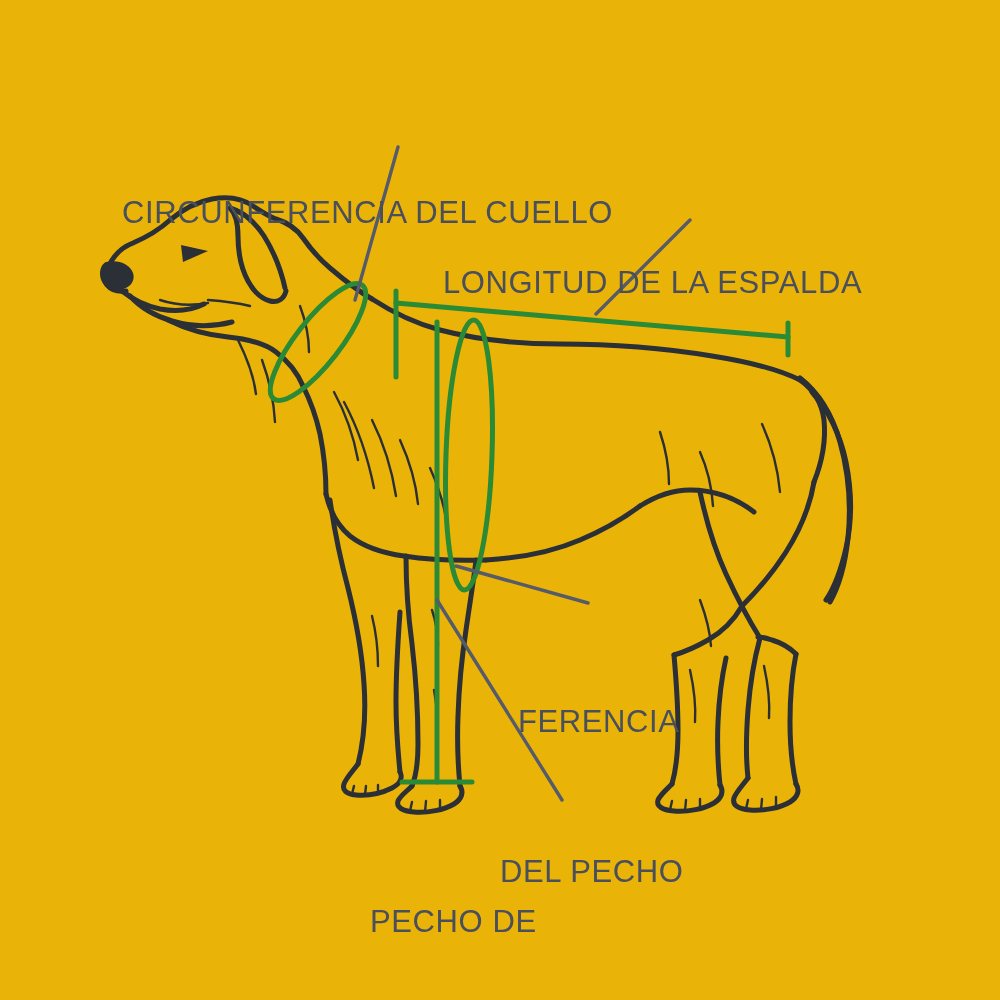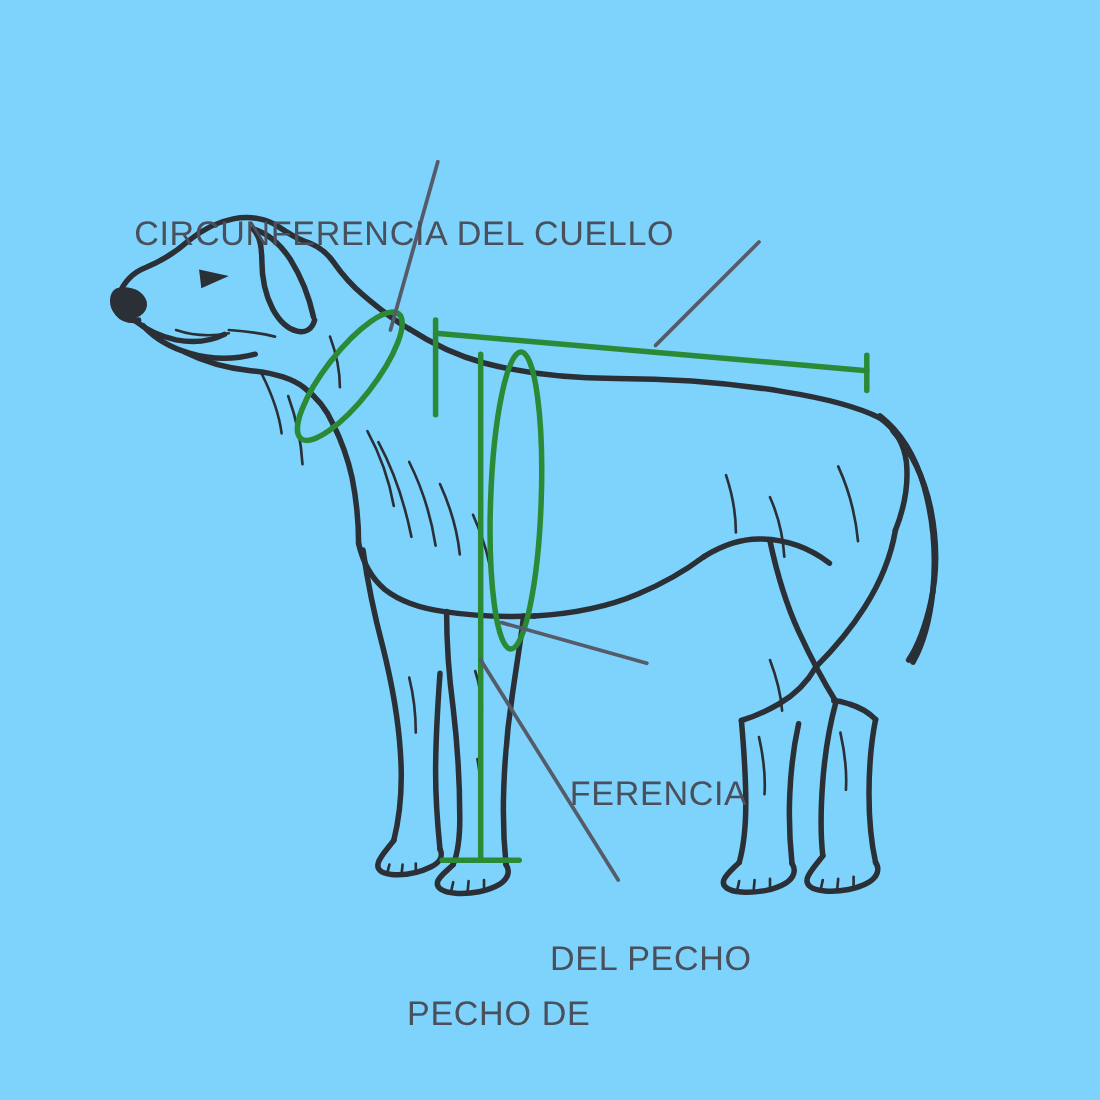--- a/index.html
+++ b/index.html
@@ -11,21 +11,21 @@
   body {
     width: 1000px;
     height: 1000px;
     font-family: "Liberation Sans", sans-serif;
     overflow: hidden;
   }
   #diagram-root {
     position: relative;
     width: 1000px;
     height: 1000px;
-    background: #7dd3fc;
+    background: #eab308;
   }
   #diagram-svg {
     position: absolute;
     top: 0;
     left: 0;
     width: 1000px;
     height: 1000px;
     display: block;
   }
   .dog-line {
@@ -332,20 +332,23 @@
 
       <path class="leader" d="M 437 600 L 562 800"></path>
     </g>
 
   </svg>
 
   <div class="label-text" id="label-neck">
     <span class="label-line">CIRCUNFERENCIA DEL CUELLO</span>
   </div>
 
+  <div class="label-text" id="label-back">
+    <span class="label-line">LONGITUD DE LA ESPALDA</span>
+  </div>
 
   <div class="label-text" id="label-chest">
     <span class="label-line">FERENCIA</span>
     <span class="label-line">DEL PECHO</span>
   </div>
 
   <div class="label-text" id="label-shoulder">
     <span class="label-line">PECHO DE</span>
     
   </div>

